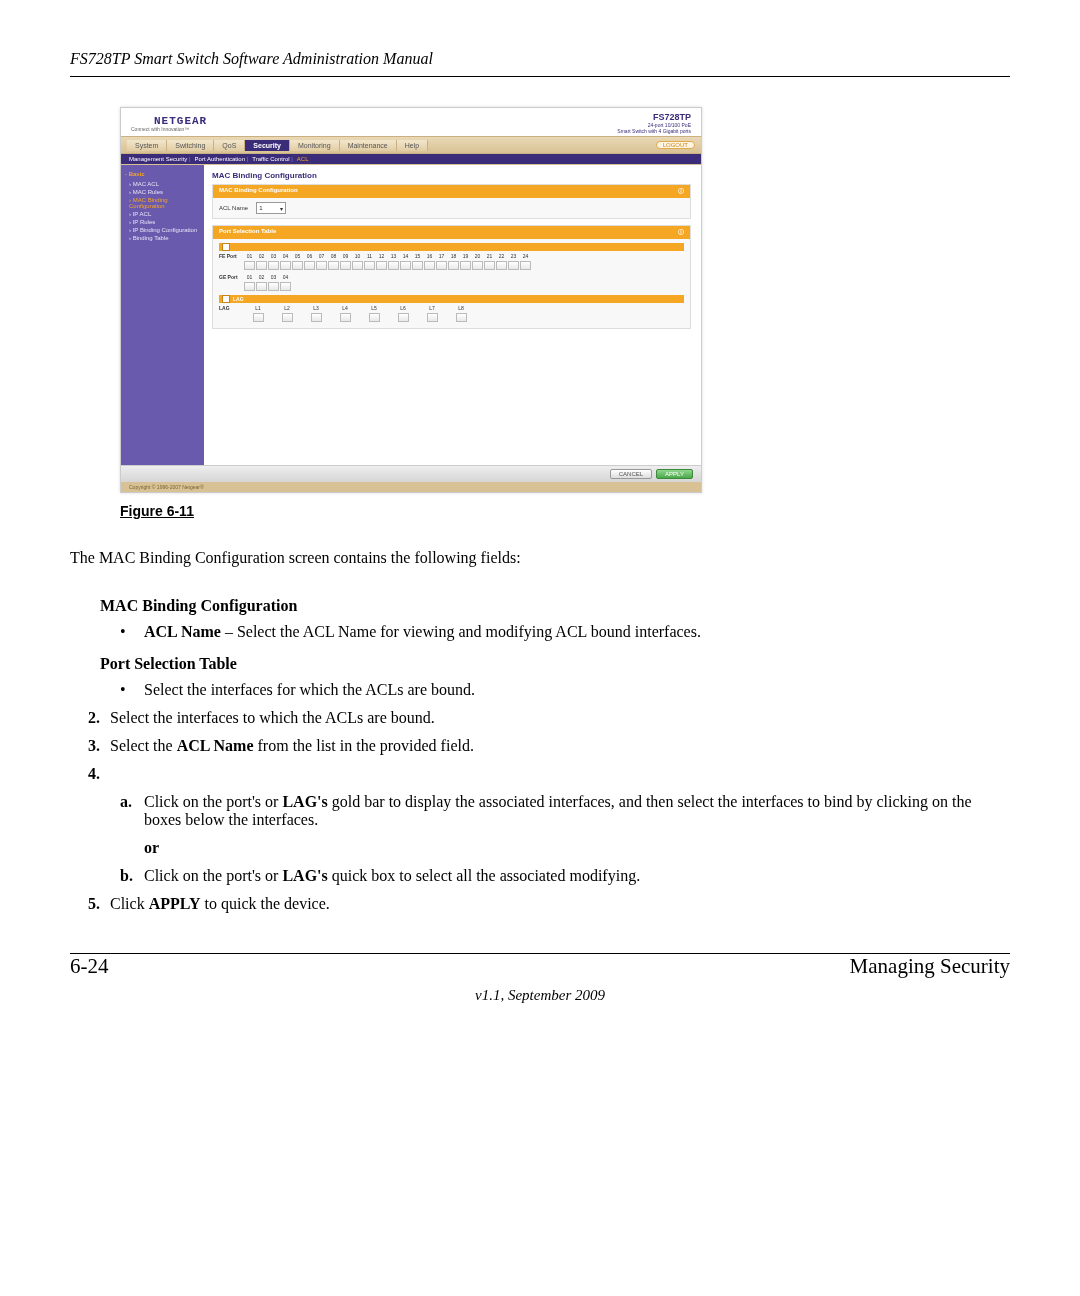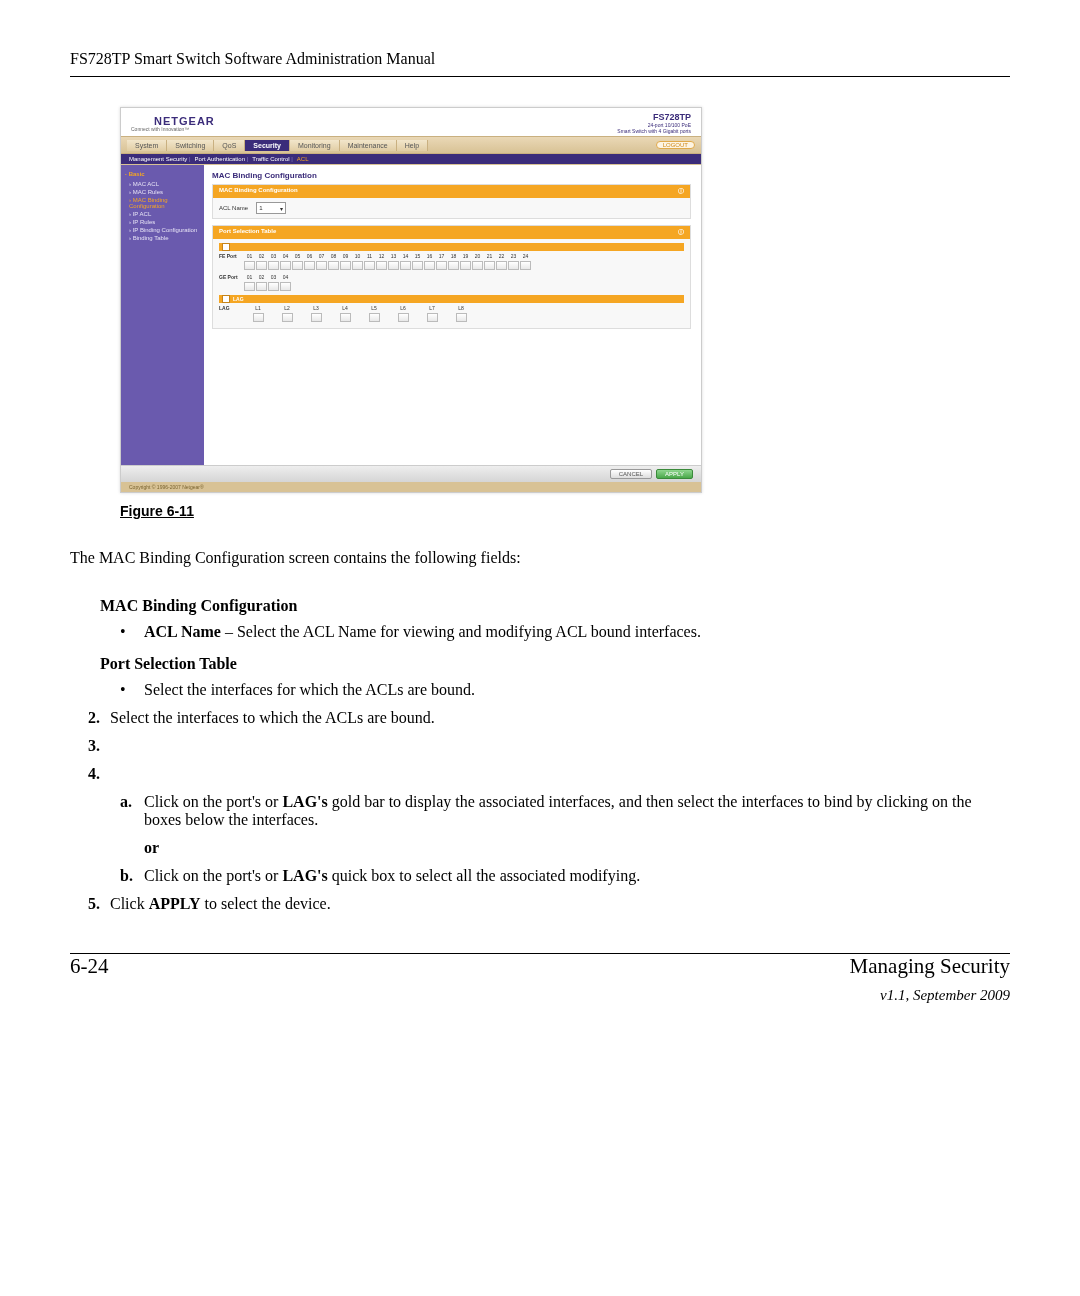--- a/index.html
+++ b/index.html
@@ -4,20 +4,21 @@
 <style>
   body {
     font-family: "Times New Roman", Times, serif;
     background: #fff;
     margin: 0;
     padding: 50px 70px;
     color: #000;
     font-size: 16px;
   }
   .page-header {
+    font-style: italic;
     font-size: 16px;
     padding-bottom: 8px;
     border-bottom: 1px solid #000;
     margin-bottom: 30px;
   }
   .screenshot {
     width: 580px;
     margin: 30px auto 10px 50px;
     border: 1px solid #ccc;
     background: #fff;
@@ -27,21 +28,21 @@
     box-shadow: 0 0 3px rgba(0,0,0,0.15);
   }
   .ss-header {
     display: flex;
     justify-content: space-between;
     align-items: center;
     padding: 4px 10px 2px 10px;
     background: #fff;
   }
   .ss-logo {
-    font-family: Liberation Sans, sans-serif;
+    font-family: Liberation Mono, monospace;
     font-weight: bold;
     font-size: 11px;
     letter-spacing: 1px;
     color: #3b2c7a;
     padding-left: 23px;
   }
   .ss-logo-sub {
     font-size: 5px;
     color: #666;
     letter-spacing: 0;
@@ -314,21 +315,21 @@
     margin: 10px 0 10px 74px;
   }
   .page-footer {
     border-top: 1px solid #000;
     margin-top: 40px;
     display: flex;
     justify-content: space-between;
     font-size: 21px;
   }
   .page-version {
-    text-align: right;
+    text-align: center;
     font-style: italic;
     font-size: 15px;
     margin-top: 8px;
   }
 </style>
 </head>
 <body>
 
 <div class="page-header">FS728TP Smart Switch Software Administration Manual</div>
 
@@ -601,40 +602,41 @@
   <div>Select the interfaces for which the ACLs are bound.</div>
 </div>
 
 <div class="num-row">
   <div class="num">2.</div>
   <div>Select the interfaces to which the ACLs are bound.</div>
 </div>
 
 <div class="num-row">
   <div class="num">3.</div>
+  <div><span>Select the </span><b>ACL Name</b><span> from the list in the provided field.</span></div>
 </div>
 
 <div class="num-row">
   <div class="num">4.</div>
 </div>
 
 <div class="sub-row">
   <div class="letter">a.</div>
   <div><span>Click on the port's or </span><b>LAG's</b><span> gold bar to display the associated interfaces, and then select the interfaces to bind by clicking on the boxes below the interfaces.</span></div>
 </div>
 
 <div class="or-row">or</div>
 
 <div class="sub-row">
   <div class="letter">b.</div>
   <div><span>Click on the port's or </span><b>LAG's</b><span> quick box to select all the associated modifying.</span></div>
 </div>
 
 <div class="num-row">
   <div class="num">5.</div>
-  <div><span>Click </span><b>APPLY</b><span> to select the device.</span></div>
+  <div><span>Click </span><b>APPLY</b><span> to quick the device.</span></div>
 </div>
 
 <div class="page-footer">
   <span>6-24</span>
   <span>Managing Security</span>
 </div>
 <div class="page-version">v1.1, September 2009</div>
 
 </body></html>

